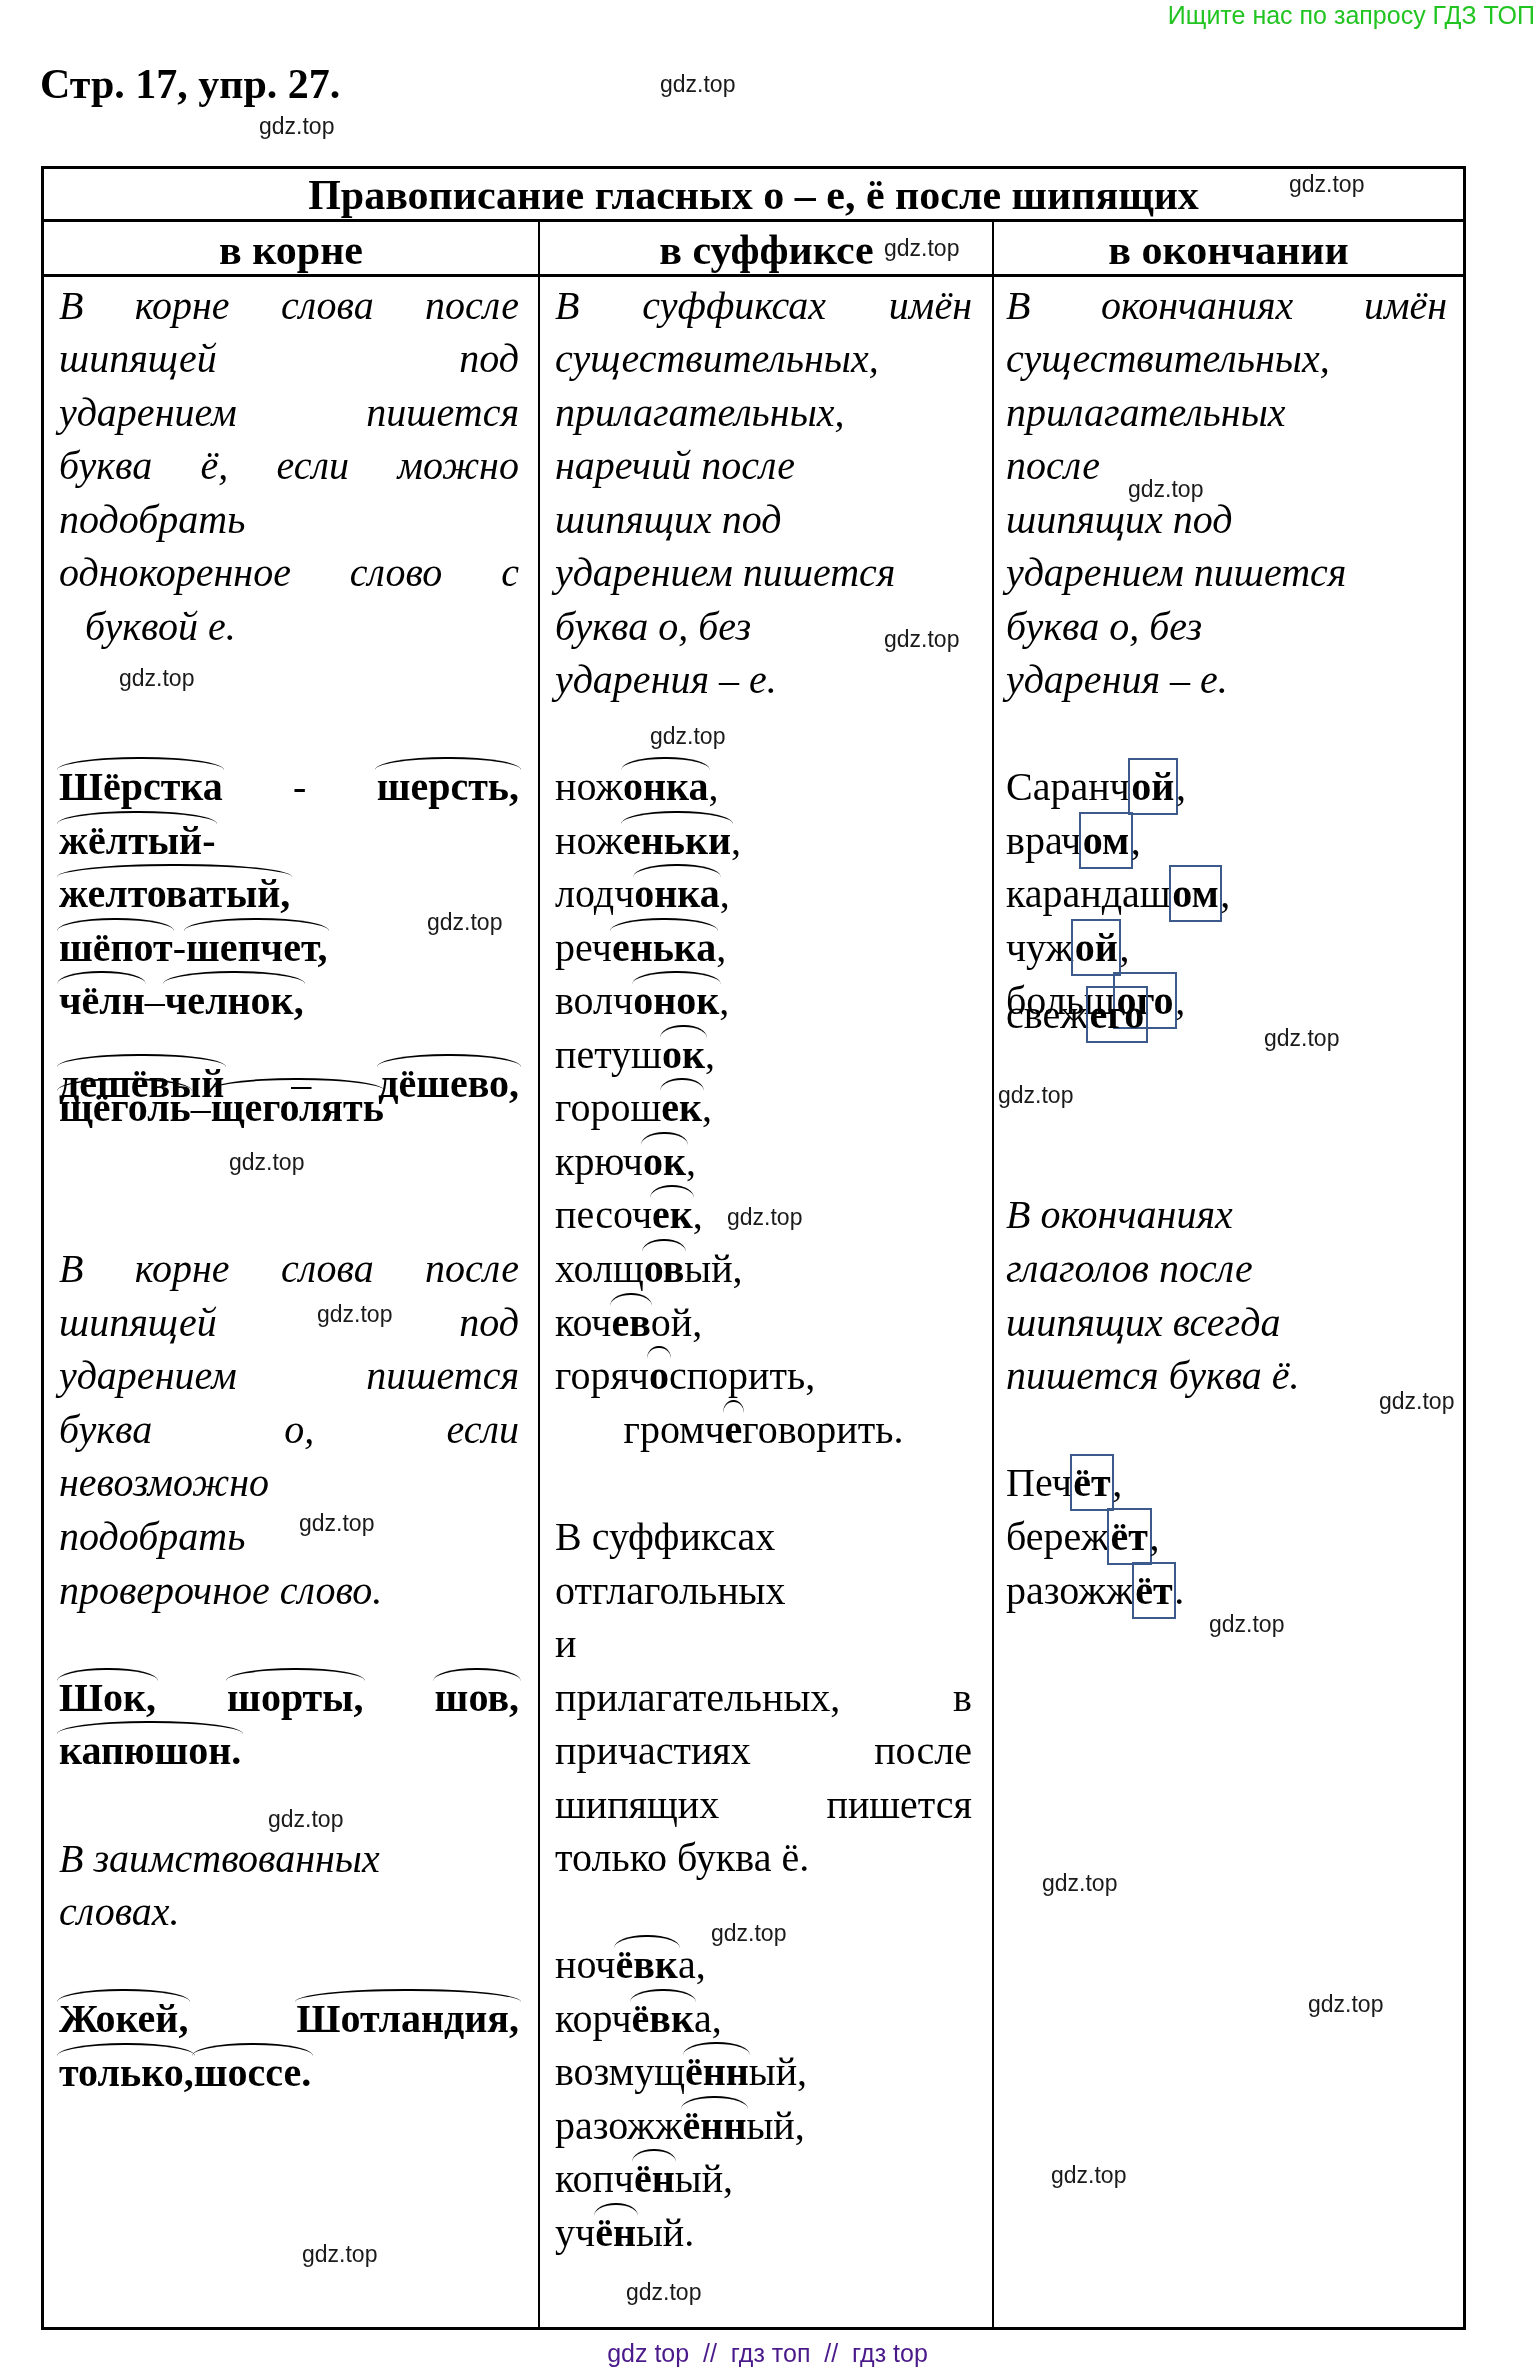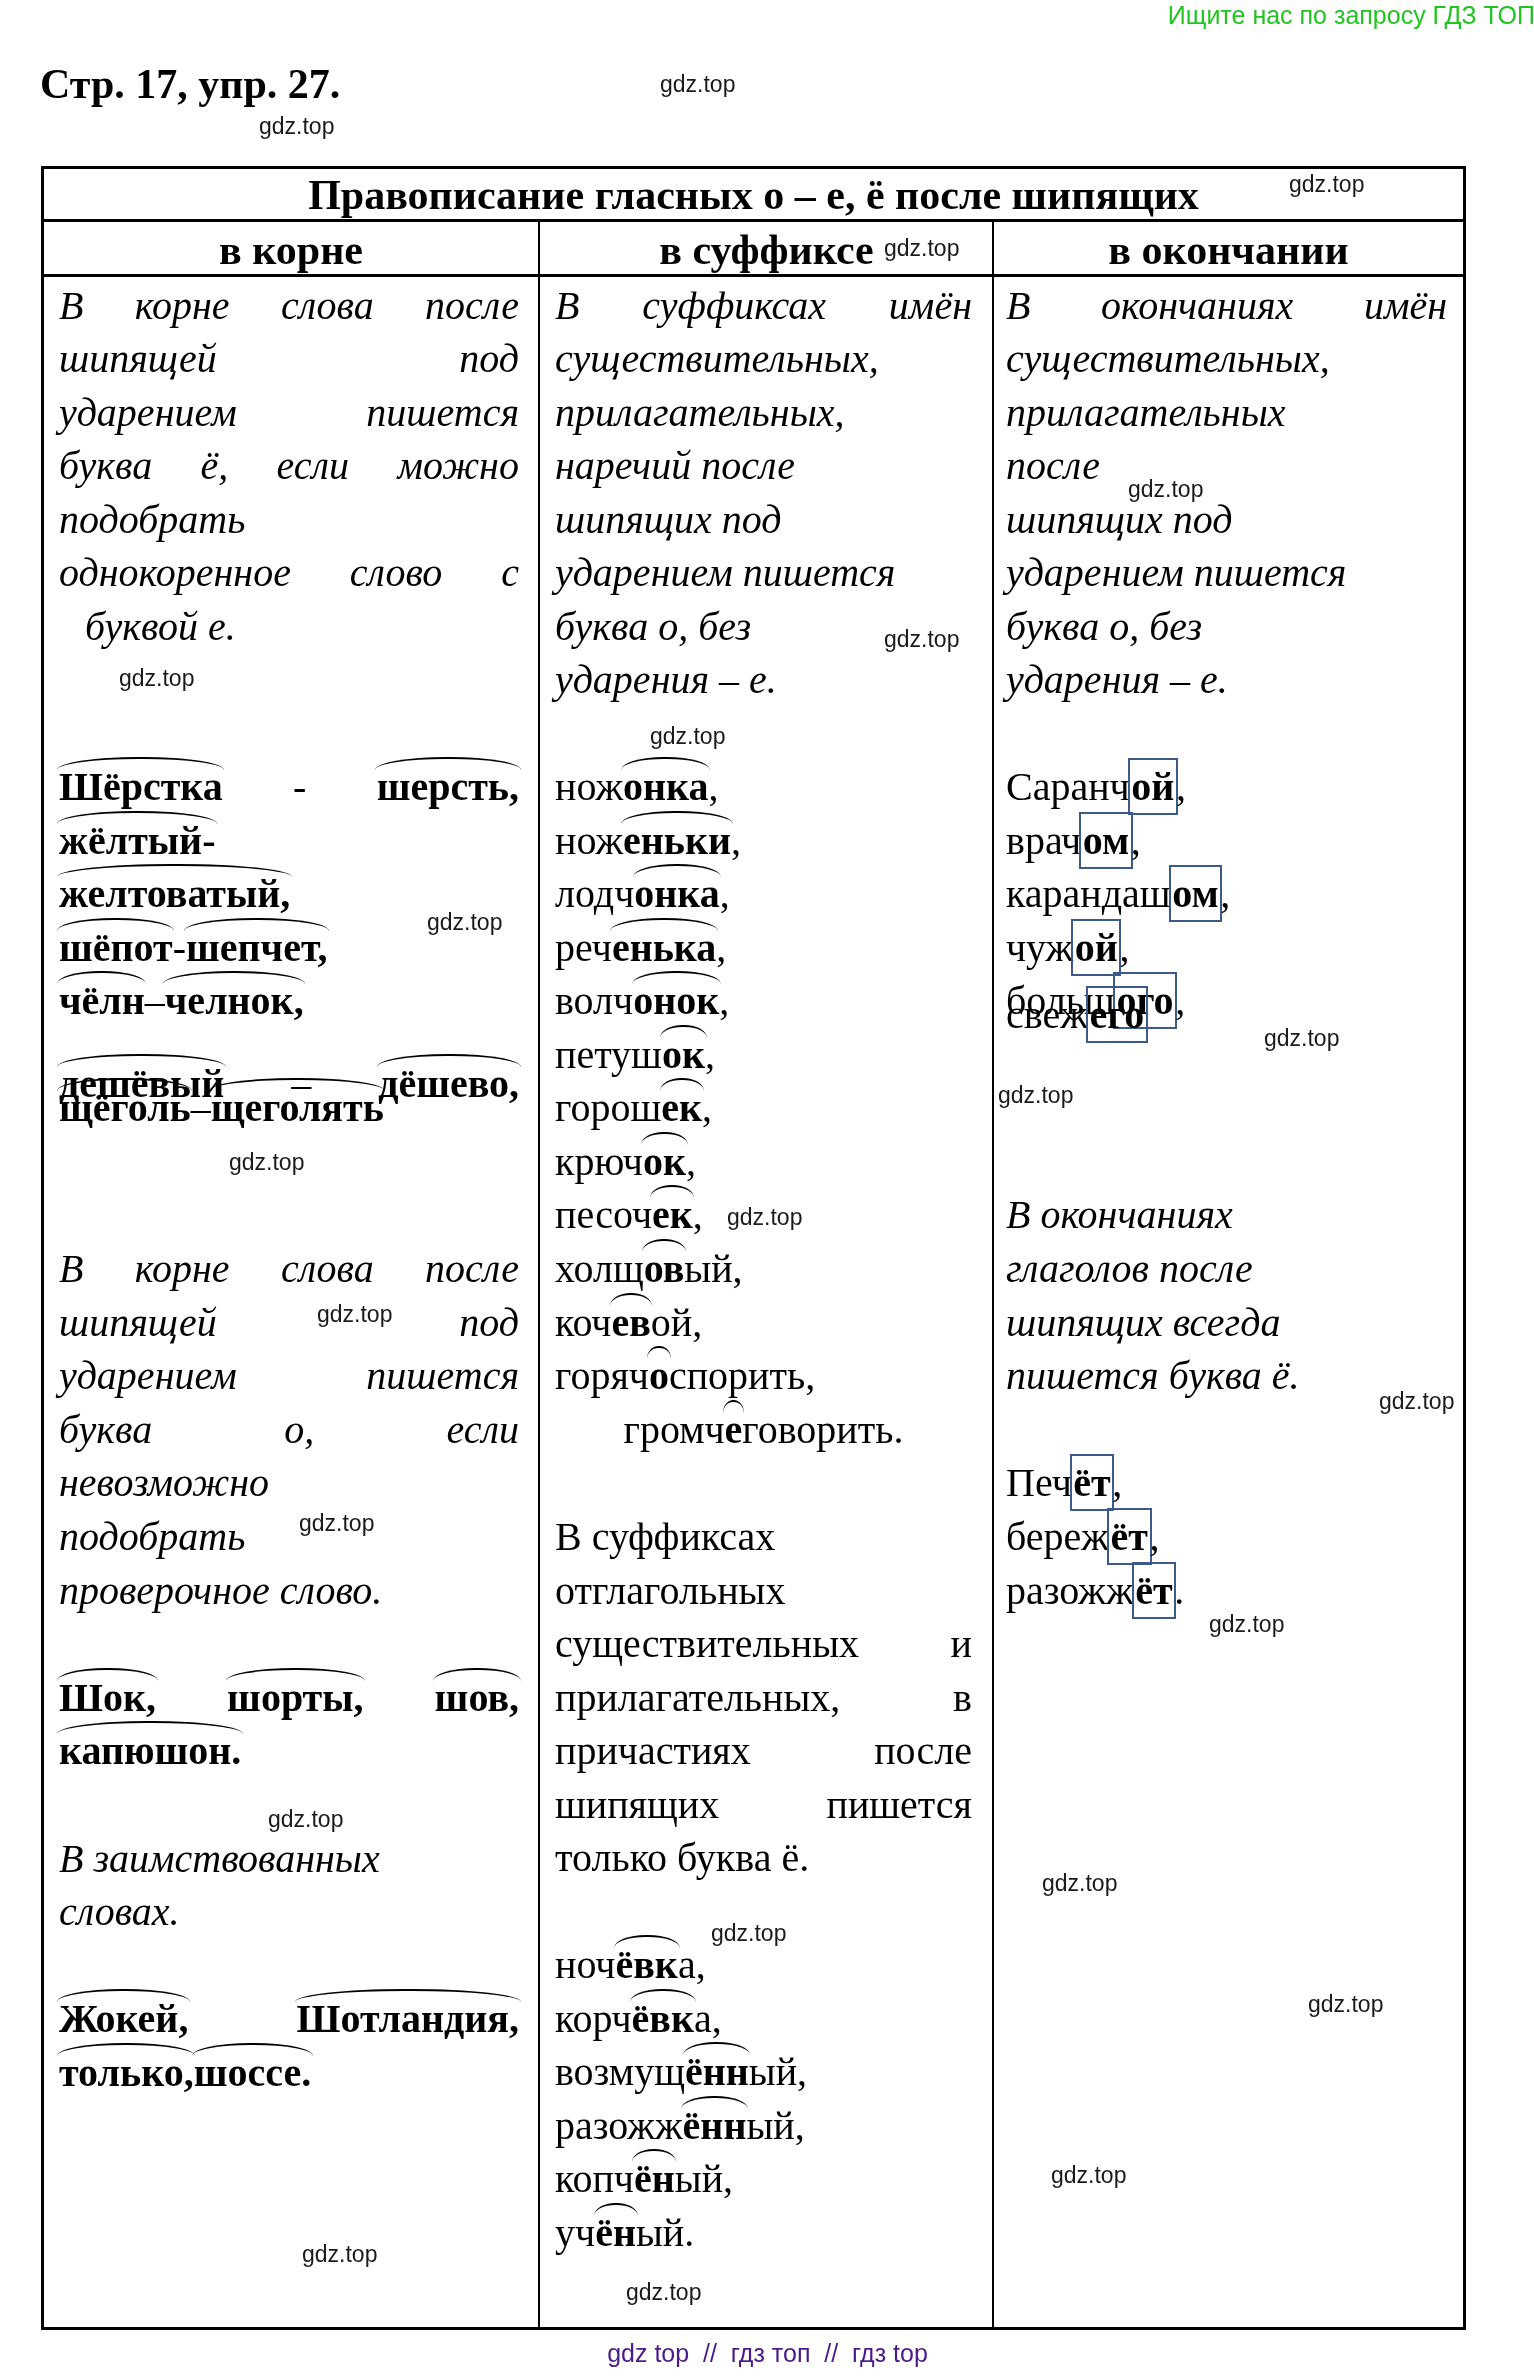--- a/index.html
+++ b/index.html
@@ -140,21 +140,20 @@
     <div class="line " style="top: 802px; width: 100%;"><span class="seg">горош</span><span class="seg arc b">ек</span><span class="seg">,</span></div>
     <div class="line " style="top: 856px; width: 100%;"><span class="seg">крюч</span><span class="seg arc b">ок</span><span class="seg">,</span></div>
     <div class="line " style="top: 909px; width: 100%;"><span class="seg">песоч</span><span class="seg arc b">ек</span><span class="seg">,</span></div>
     <div class="line " style="top: 963px; width: 100%;"><span class="seg">холщ</span><span class="seg arc b">ов</span><span class="seg">ый,</span></div>
     <div class="line " style="top: 1017px; width: 100%;"><span class="seg">коч</span><span class="seg arc b">ев</span><span class="seg">ой,</span></div>
     <div class="line " style="top: 1070px; width: 100%;"><span class="seg">горяч</span><span class="seg arc b">о</span><span class="seg"> спорить,</span></div>
     <div class="line " style="top: 1124px; width: 100%; text-align: center;"><span class="seg">громч</span><span class="seg arc b">е</span><span class="seg"> говорить.</span></div>
     <div class="line " style="top: 1231px; width: 100%;"><span class="seg">В суффиксах</span></div>
     <div class="line " style="top: 1285px; width: 100%;"><span class="seg">отглагольных</span></div>
     <div class="line just" style="top: 1338px; width: 100%;">
-      <span class="seg">существительных</span>
       <span class="seg">и</span>
     </div>
     <div class="line just" style="top: 1392px; width: 100%;">
       <span class="seg">прилагательных,</span>
       <span class="seg">в</span>
     </div>
     <div class="line just" style="top: 1445px; width: 100%;">
       <span class="seg">причастиях</span>
       <span class="seg">после</span>
     </div>

